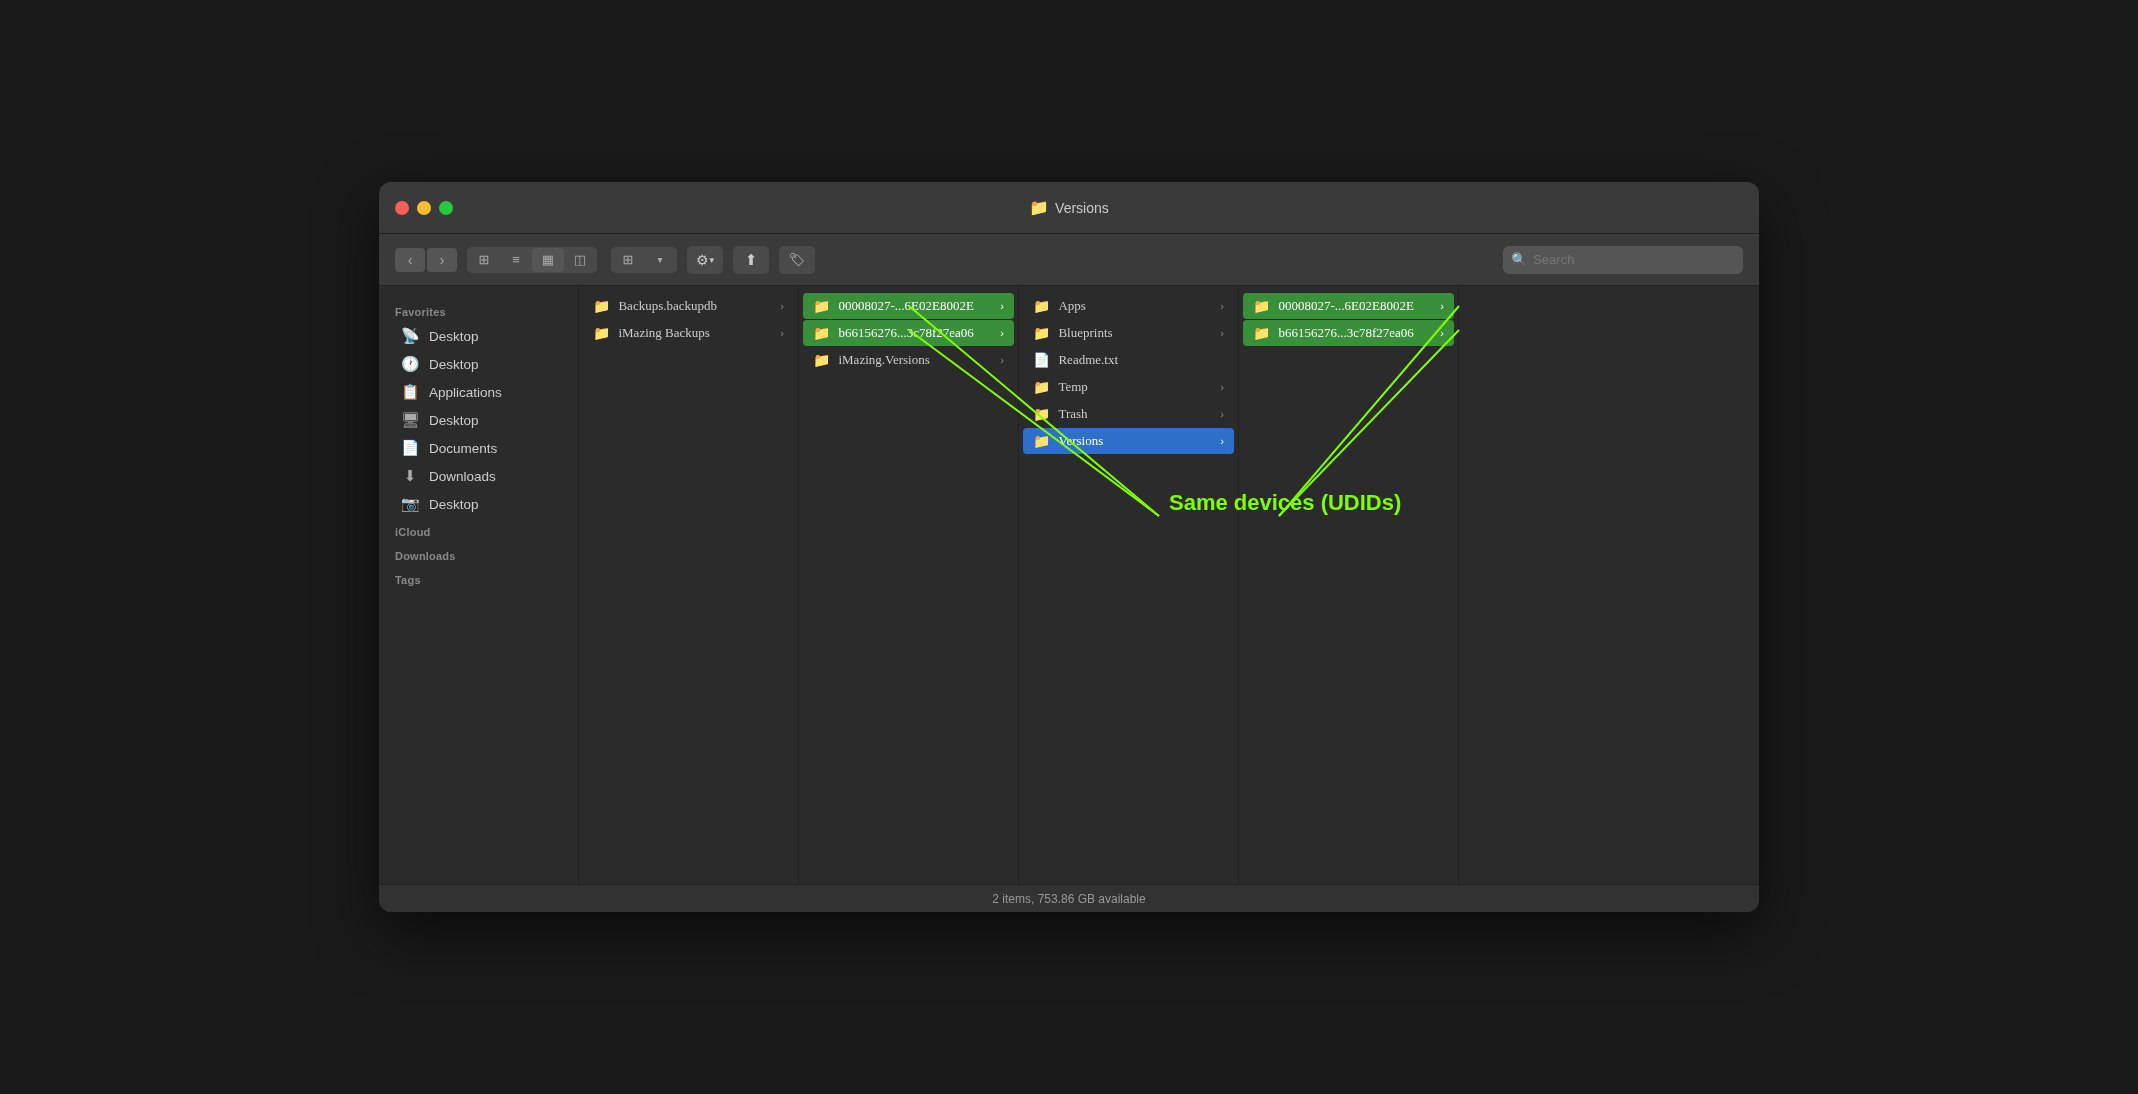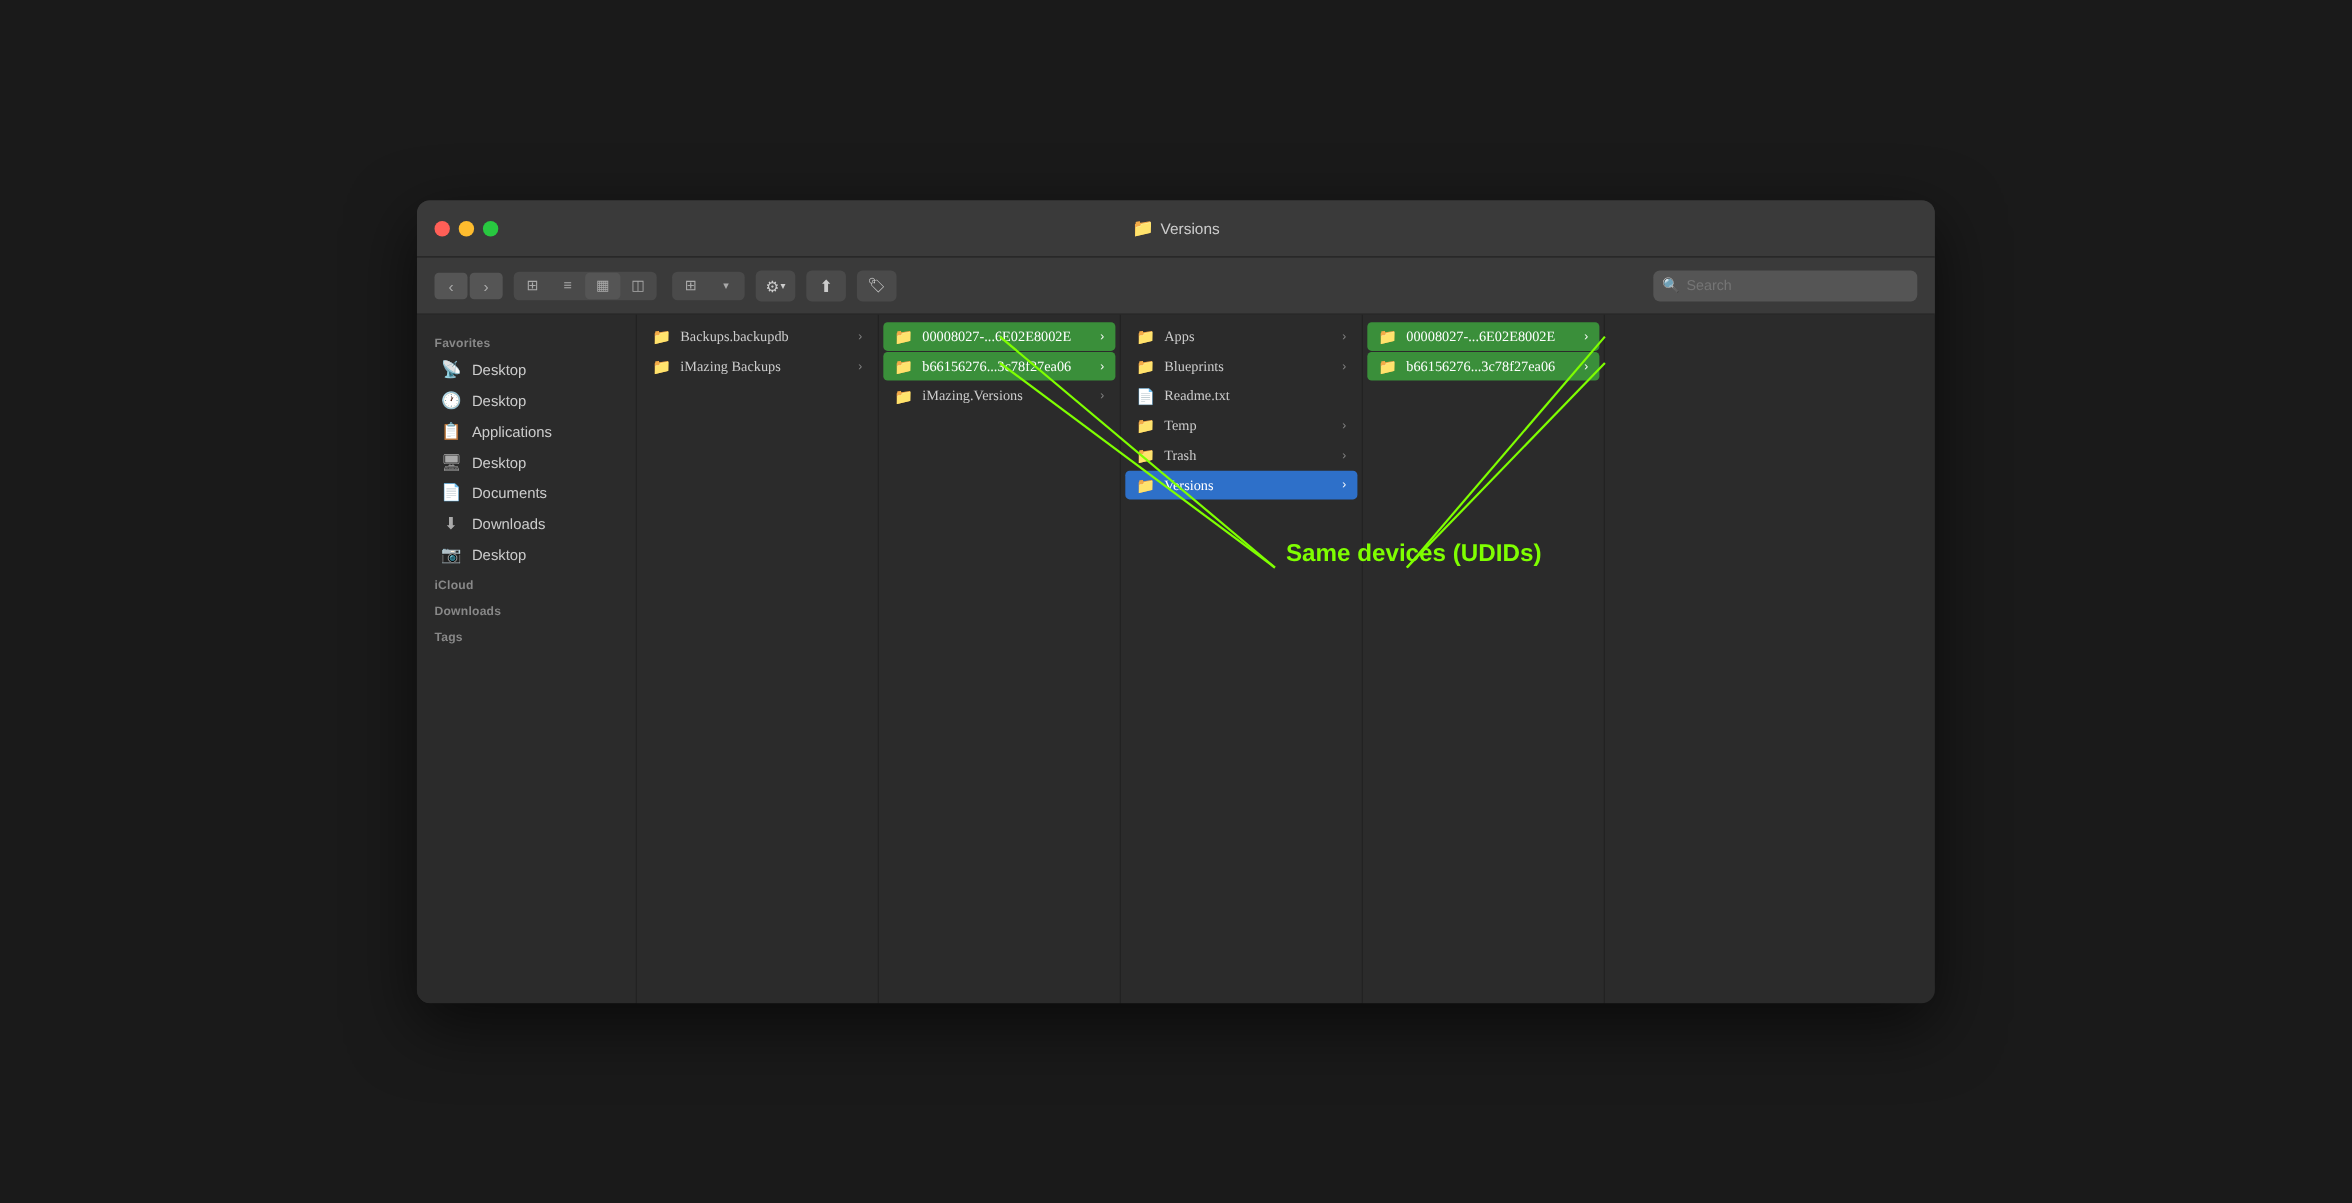--- a/index.html
+++ b/index.html
@@ -424,13 +424,16 @@
         <line x1="700" y1="230" x2="880" y2="20" stroke="#7fff00" stroke-width="2"></line>
 
         <line x1="700" y1="230" x2="880" y2="44" stroke="#7fff00" stroke-width="2"></line>
 
         <text x="590" y="224" fill="#7fff00" font-size="22" font-weight="bold" font-family="-apple-system, sans-serif">Same devices (UDIDs)</text>
       </svg>
 
     </div>
   </div>
 
+  <div class="statusbar">
+    <span>2 items, 753.86 GB available</span>
+  </div>
 </div>
 
 </body></html>

